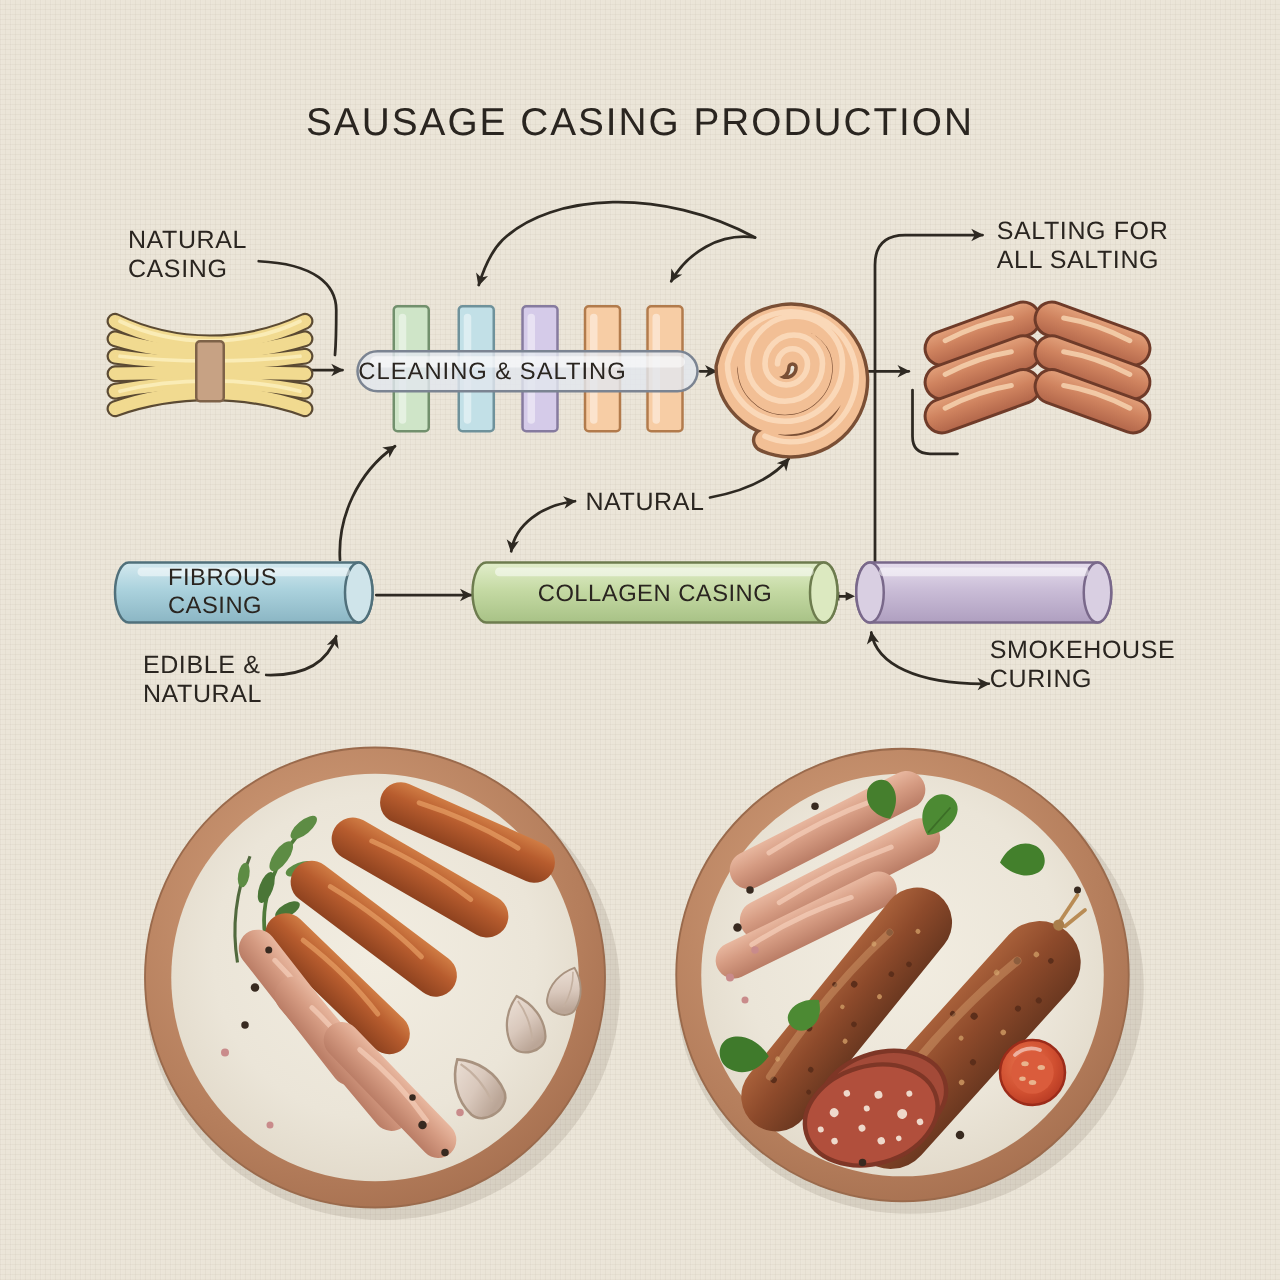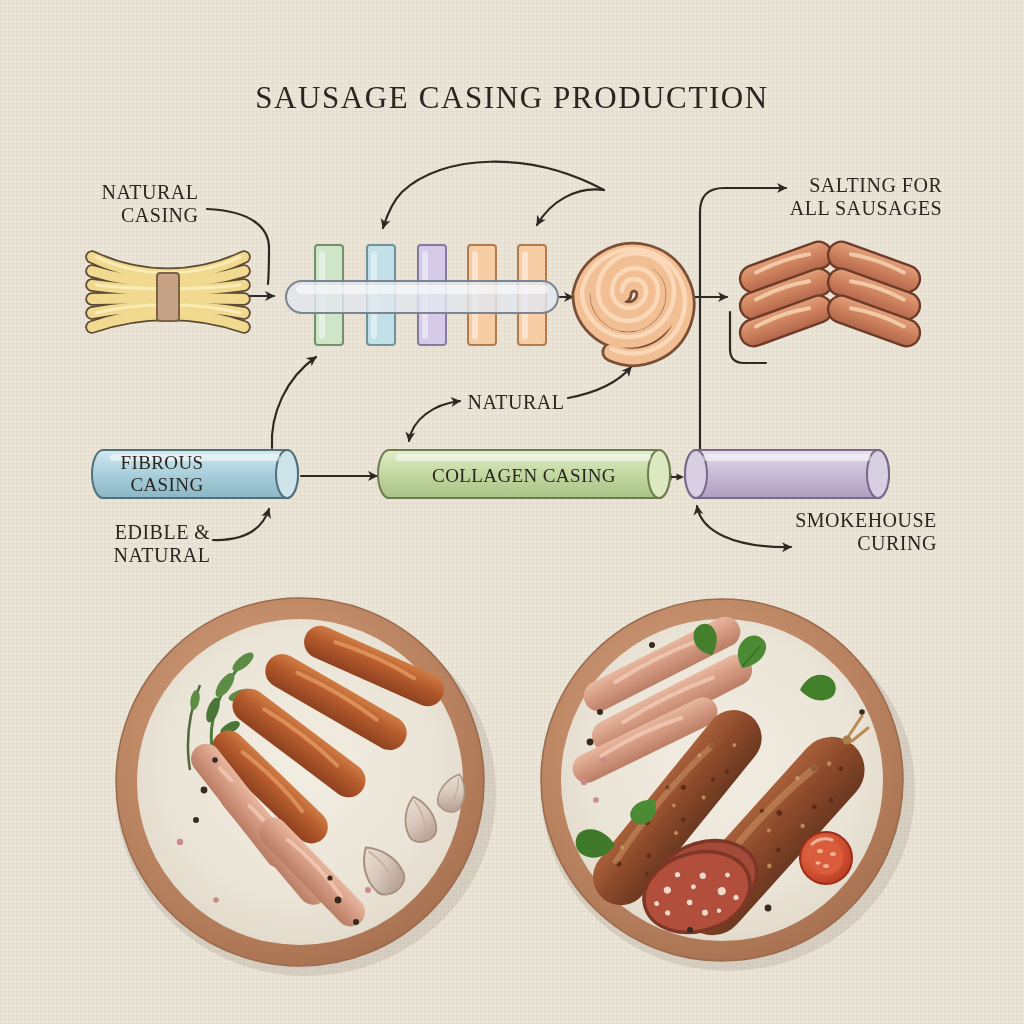--- a/index.html
+++ b/index.html
@@ -8,22 +8,22 @@
     background:
       repeating-linear-gradient(90deg, rgba(125,108,85,.055) 0 1px, transparent 1px 4px),
       repeating-linear-gradient(0deg, rgba(125,108,85,.055) 0 1px, transparent 1px 4px),
       repeating-linear-gradient(90deg, rgba(255,255,255,.05) 0 2px, transparent 2px 8px),
       #ebe5d8;
     font-family:"Liberation Serif", serif;
   }
   svg.art{position:absolute;left:0;top:0;}
   .lbl{
     position:absolute;transform:translate(-50%,-50%);
-    font-family:Liberation Serif, serif;color:#2a2520;
-    text-align:right;letter-spacing:.5px;line-height:1.14;white-space:nowrap;
+    font-family:Liberation Sans, sans-serif;color:#2a2520;
+    text-align:left;letter-spacing:.5px;line-height:1.14;white-space:nowrap;
     font-size:20px;
   }
   .lbl .ln{display:block;}
   .title{font-size:31px;letter-spacing:1.6px;}
   .inpill{font-size:19px;letter-spacing:.8px;}
   .incyl{font-size:19px;letter-spacing:.4px;}
 </style>
 </head>
 <body>
 
@@ -439,30 +439,31 @@
   </g>
 </svg>
 
 <div class="lbl title" style="left:512px;top:98px;">SAUSAGE CASING PRODUCTION</div>
 
 <div class="lbl" style="left:150px;top:204px;">
   <span class="ln">NATURAL</span>
   <span class="ln">CASING</span>
 </div>
 
+<div class="lbl inpill" style="left:394px;top:298px;">CLEANING &amp; SALTING</div>
 
 <div class="lbl" style="left:866px;top:197px;">
   <span class="ln">SALTING FOR</span>
-  <span class="ln">ALL SAUSAGES</span>
+  <span class="ln">ALL SALTING</span>
 </div>
 
 
 <div class="lbl" style="left:516px;top:402px;">NATURAL</div>
 
-<div class="lbl incyl" style="left:162px;top:474px;">
+<div class="lbl incyl" style="left:178px;top:474px;">
   <span class="ln">FIBROUS</span>
   <span class="ln">CASING</span>
 </div>
 
 <div class="lbl incyl" style="left:524px;top:476px;">COLLAGEN CASING</div>
 
 <div class="lbl" style="left:162px;top:544px;">
   <span class="ln">EDIBLE &amp;</span>
   <span class="ln">NATURAL</span>
 </div>

